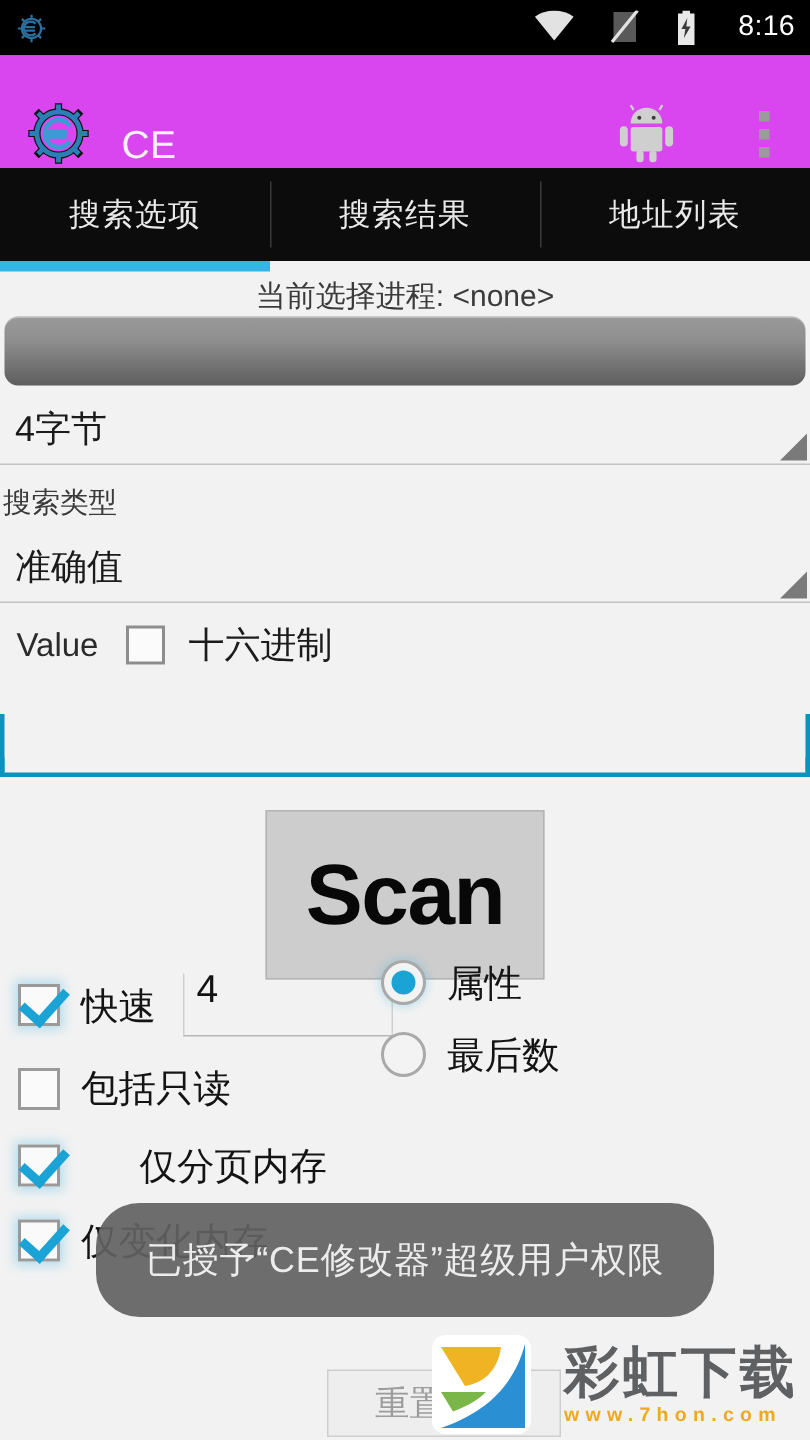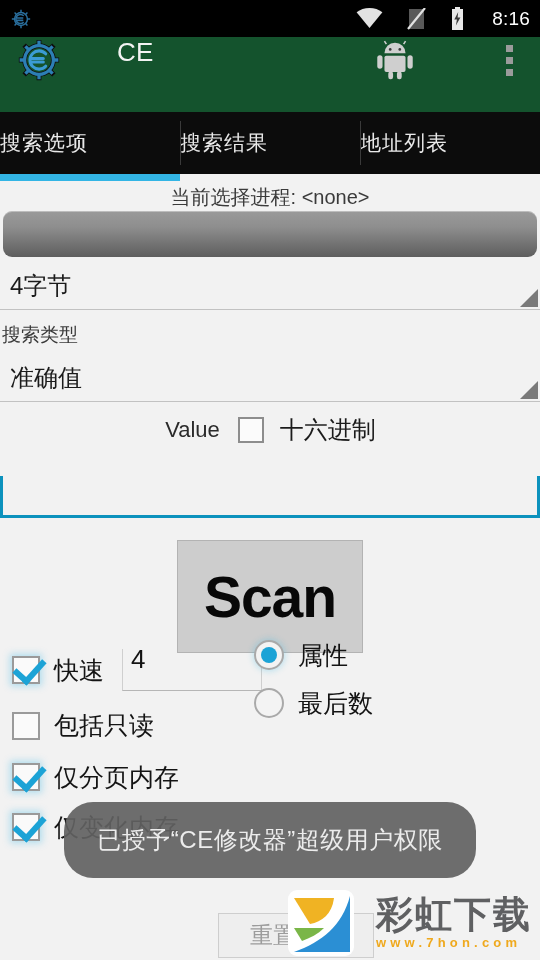--- a/index.html
+++ b/index.html
@@ -18,36 +18,35 @@
   
   .statusbar {
     position: absolute; top: 0; left: 0;
     width: 540px; height: 37px;
     background: #000;
     display: flex; align-items: center;
     padding: 0 10px;
   }
   .sb-left { display: flex; align-items: center; flex: 0 0 auto; }
   .sb-spacer { flex: 1 1 auto; }
-  .sb-right { display: flex; align-items: center; gap: 24px; }
+  .sb-right { display: flex; gap: 24px; }
   .sb-clock {
     color: #fff; font-size: 19px; letter-spacing: .2px;
     font-family: "Liberation Sans", sans-serif;
     margin-left: 3px;
   }
   .ce-mini { width: 22px; height: 22px; display:block; }
 
   
   .actionbar {
     position: absolute; top: 37px; left: 0;
     width: 540px; height: 75px;
-    background: #14532d;
-    display: flex; align-items: flex-start;
+    background: #d946ef;
+    display: flex; align-items: flex-end;
     padding: 0 16px;
-    gap: 36px;
   }
   .ab-logo { width: 46px; height: 46px; flex: 0 0 auto; }
   .ab-title {
     color: #f3f3f3; font-size: 26px; margin-left: 19px;
     font-weight: 400; letter-spacing: .3px;
   }
   .ab-spacer { flex: 1 1 auto; }
   .ab-droid { width: 46px; height: 46px; flex: 0 0 auto; }
   .ab-overflow {
     width: 30px; height: 46px; margin-left: 40px;
@@ -60,21 +59,21 @@
 
   
   .tabbar {
     position: absolute; top: 112px; left: 0;
     width: 540px; height: 62px;
     background: #0c0c0c;
     display: flex; align-items: stretch;
   }
   .tab {
     flex: 1 1 0; position: relative;
-    display: flex; align-items: center; 
+    display: flex; align-items: center; justify-content: center;
   }
   .tab + .tab::before {
     content: ""; position: absolute; left: 0; top: 9px; bottom: 9px;
     width: 1px; background: #3a3a3a;
   }
   .tab span { color: #e9e9e9; font-size: 21px; letter-spacing: 1px; }
   .tab-underline {
     position: absolute; top: 174px; left: 0;
     height: 7px; background: #33b5e5;
   }
@@ -110,21 +109,21 @@
   .spinner .sp-val { font-size: 24px; color: #1b1b1b; }
   .spinner .sp-arrow {
     position: absolute; right: 2px; bottom: 2px;
     width: 0; height: 0;
     border-left: 18px solid transparent;
     border-bottom: 18px solid #7a7a7a;
   }
   .gap { height: 12px; }
 
   .value-row {
-    display: flex; align-items: center; padding-left: 1px; margin-top: 12px; justify-content: center;
+    display: flex; align-items: center; padding-left: 11px; margin-top: 12px;
   }
   .value-row .vlabel { font-size: 22px; color: #2b2b2b; }
   .chk-box-sm {
     width: 26px; height: 26px; border: 2px solid #8d8d8d;
     background: #fbfbfb; margin: 0 16px 0 18px; flex: 0 0 auto;
     position: relative;
   }
   .value-row .hexlabel { font-size: 24px; color: #1b1b1b; }
 
   .value-input {
@@ -377,21 +376,21 @@
           <span class="radio-label">最后数</span>
         </div>
       </div>
     </div>
 
     <div class="opt-row" style="height:53px;">
       <span class="cbox"></span>
       <span class="opt-label">包括只读</span>
     </div>
 
-    <div class="opt-row" style="height:50px;">
+    <div class="opt-row" style="height:50px;gap:39px;">
       <span class="cbox checked"></span>
       <span class="opt-label">仅分页内存</span>
     </div>
 
     <div class="opt-row" style="height:50px;">
       <span class="cbox checked"></span>
       <span class="opt-label">仅变化内存</span>
     </div>
   </div>
 

